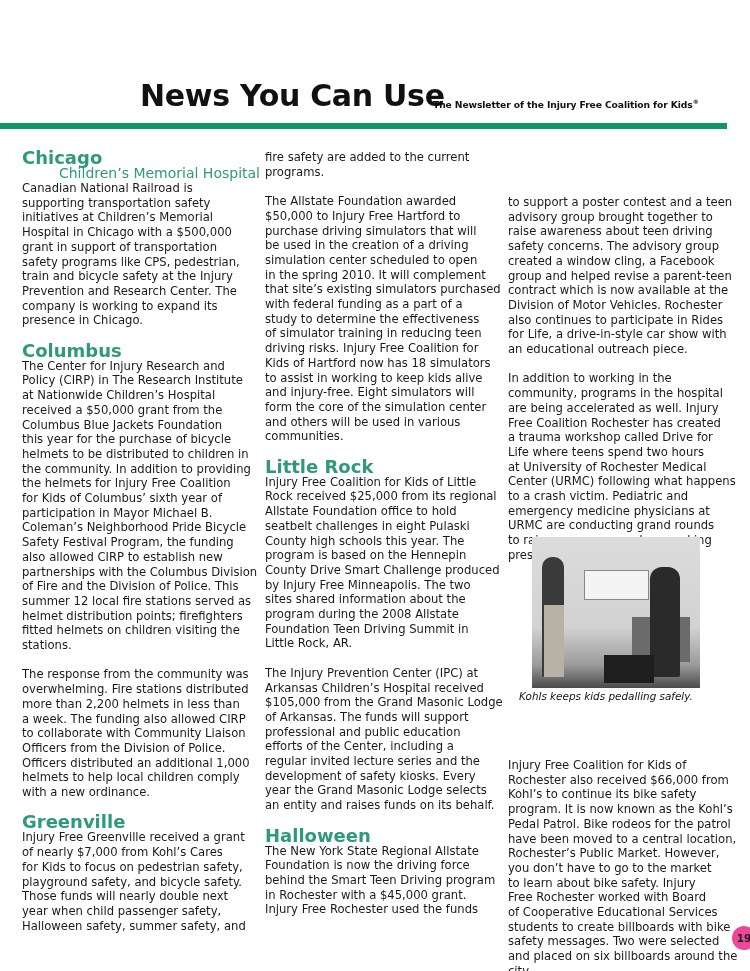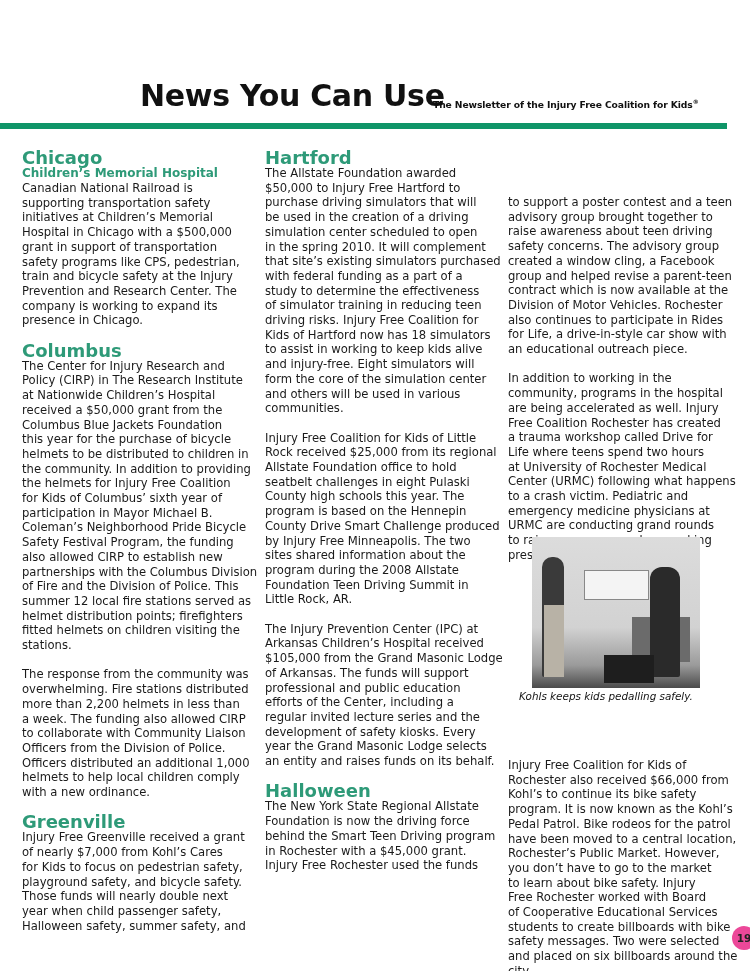--- a/index.html
+++ b/index.html
@@ -10,21 +10,21 @@
     .subtitle { position: absolute; left: 433px; top: 98px; font-family: "DejaVu Sans", sans-serif;
                 font-weight: bold; font-size: 9.2px; color: #111; letter-spacing: -0.1px; }
     .subtitle sup { font-size: 6px; }
     .rule { position: absolute; left: 0; top: 123px; width: 727px; height: 6px; background: #0f9568; }
     .col { position: absolute; top: 150px; width: 238px; font-size: 11.6px; line-height: 14.7px; }
     .col.c1 { left: 22px; }
     .col.c2 { left: 265px; }
     .col.c3 { left: 508px; margin-top: 45px; }
     .col p { margin: 0 0 14.7px 0; white-space: pre-line; }
     .col h2 { margin: 0; font-size: 18px; line-height: 16px; font-weight: bold; color: #2e9a78; }
-    .col h3 { margin: 0; font-size: 12px; line-height: 15px; font-weight: bold; color: #2e9a78; }
+    .col h3 { margin: 0; font-size: 14px; line-height: 15px; font-weight: normal; color: #2e9a78; text-align: right; }
     .col .sec { margin-bottom: 0; }
     .photo { position: absolute; left: 532px; top: 537px; width: 168px; height: 151px;
              background: linear-gradient(180deg, #dcdcdc 0%, #d2d2d2 60%, #9a9a9a 85%, #4a4a4a 100%); overflow: hidden; }
     .photo .check { position: absolute; left: 52px; top: 33px; width: 63px; height: 28px; background: #f4f4f4; border: 1px solid #888; }
     .photo .p1 { position: absolute; left: 10px; top: 20px; width: 22px; height: 120px; background: #3a3a3a; border-radius: 10px 10px 2px 2px; }
     .photo .p1legs { position: absolute; left: 12px; top: 68px; width: 20px; height: 72px; background: #b8b2a6; }
     .photo .p2 { position: absolute; left: 118px; top: 30px; width: 30px; height: 110px; background: #2a2a2a; border-radius: 12px 12px 2px 2px; }
     .photo .spk { position: absolute; left: 72px; top: 118px; width: 50px; height: 28px; background: #1e1e1e; }
     .photo .chair { position: absolute; left: 100px; top: 80px; width: 58px; height: 45px; background: #6b6b6b; }
     .caption { position: absolute; left: 516px; top: 690px; width: 180px; text-align: center;
@@ -92,41 +92,43 @@
 of nearly $7,000 from Kohl’s Cares
 for Kids to focus on pedestrian safety,
 playground safety, and bicycle safety.
 Those funds will nearly double next
 year when child passenger safety,
 Halloween safety, summer safety, and</p>
   </div>
 </div>
 
 <div class="col c2">
-  <div class="sec">
-    <h2>Hartford</h2>
+  <p>fire safety are added to the current
+programs.</p>
+  <div class="sec">
     <p>The Allstate Foundation awarded
 $50,000 to Injury Free Hartford to
 purchase driving simulators that will
 be used in the creation of a driving
 simulation center scheduled to open
 in the spring 2010.  It will complement
 that site’s existing simulators purchased
 with federal funding as a part of a
 study to determine the effectiveness
 of simulator training in reducing teen
 driving risks.  Injury Free Coalition for
 Kids of Hartford now has 18 simulators
 to assist in working to keep kids alive
 and injury-free.  Eight simulators will
 form the core of the simulation center
 and others will be used in various
 communities.</p>
   </div>
   <div class="sec">
+    <h2>Little Rock</h2>
     <p>Injury Free Coalition for Kids of Little
 Rock received $25,000 from its regional
 Allstate Foundation office to hold
 seatbelt challenges in eight Pulaski
 County high schools this year. The
 program is based on the Hennepin
 County Drive Smart Challenge produced
 by Injury Free Minneapolis. The two
 sites shared information about the
 program during the 2008 Allstate

